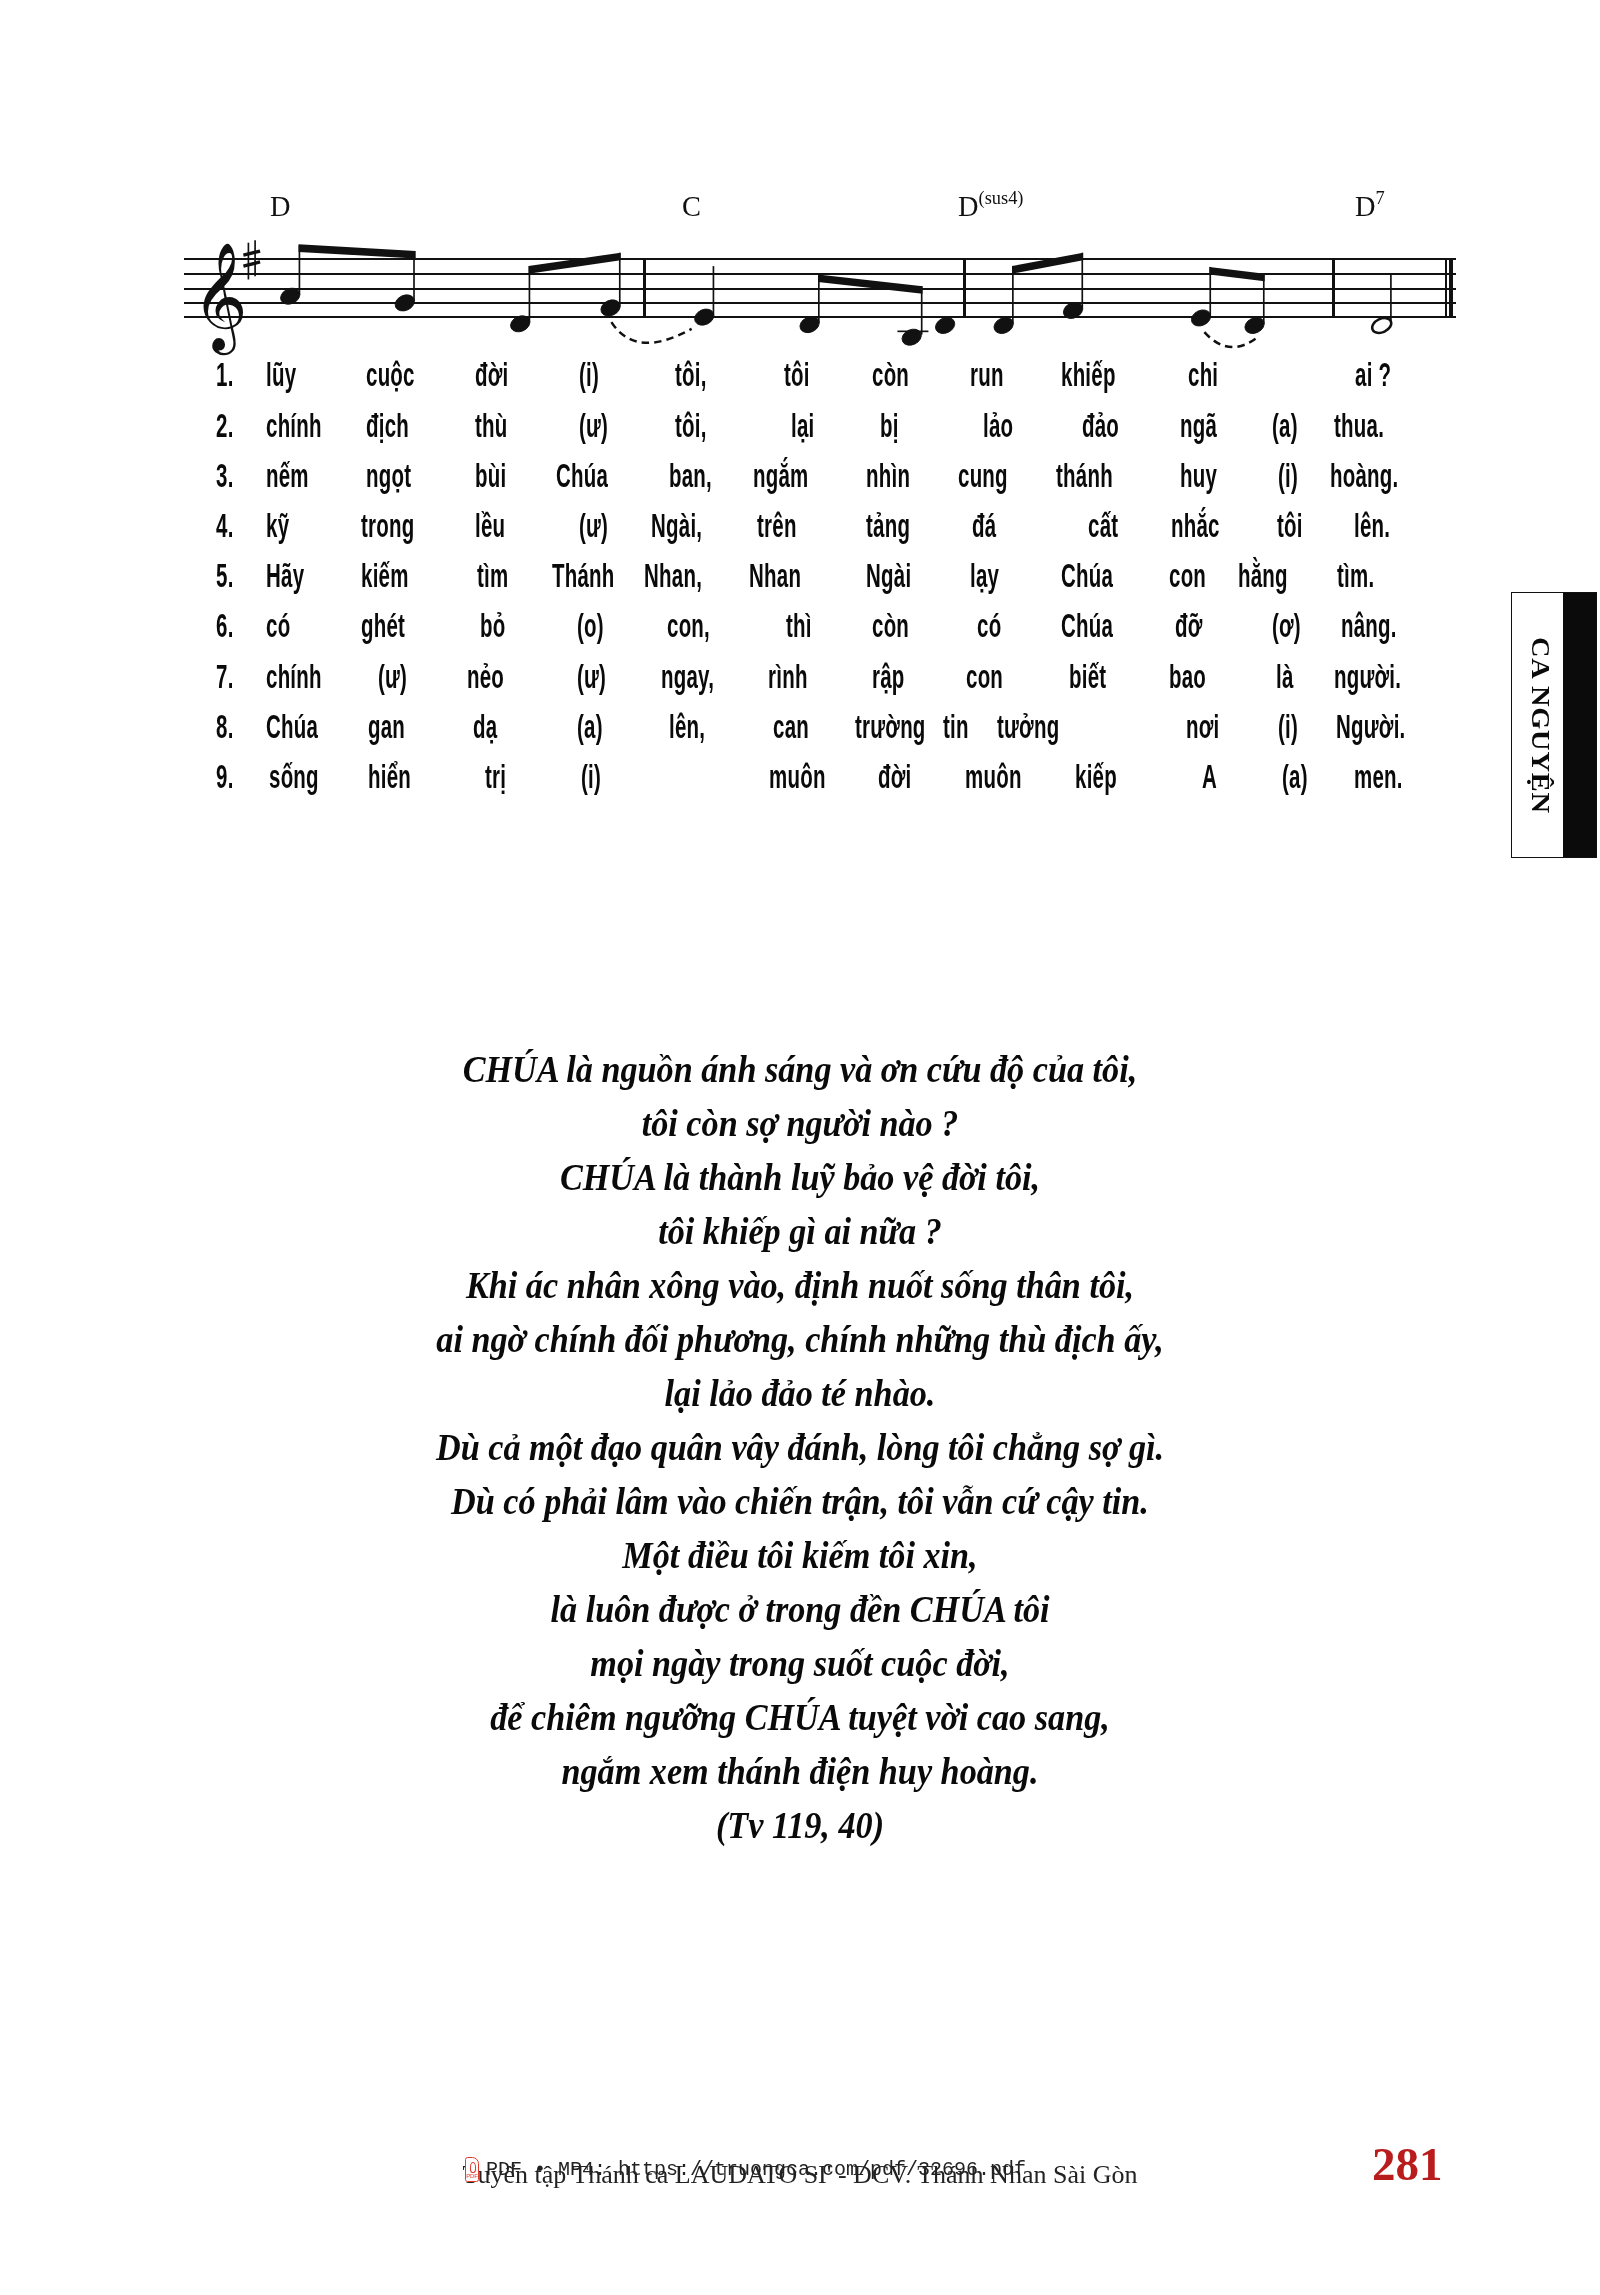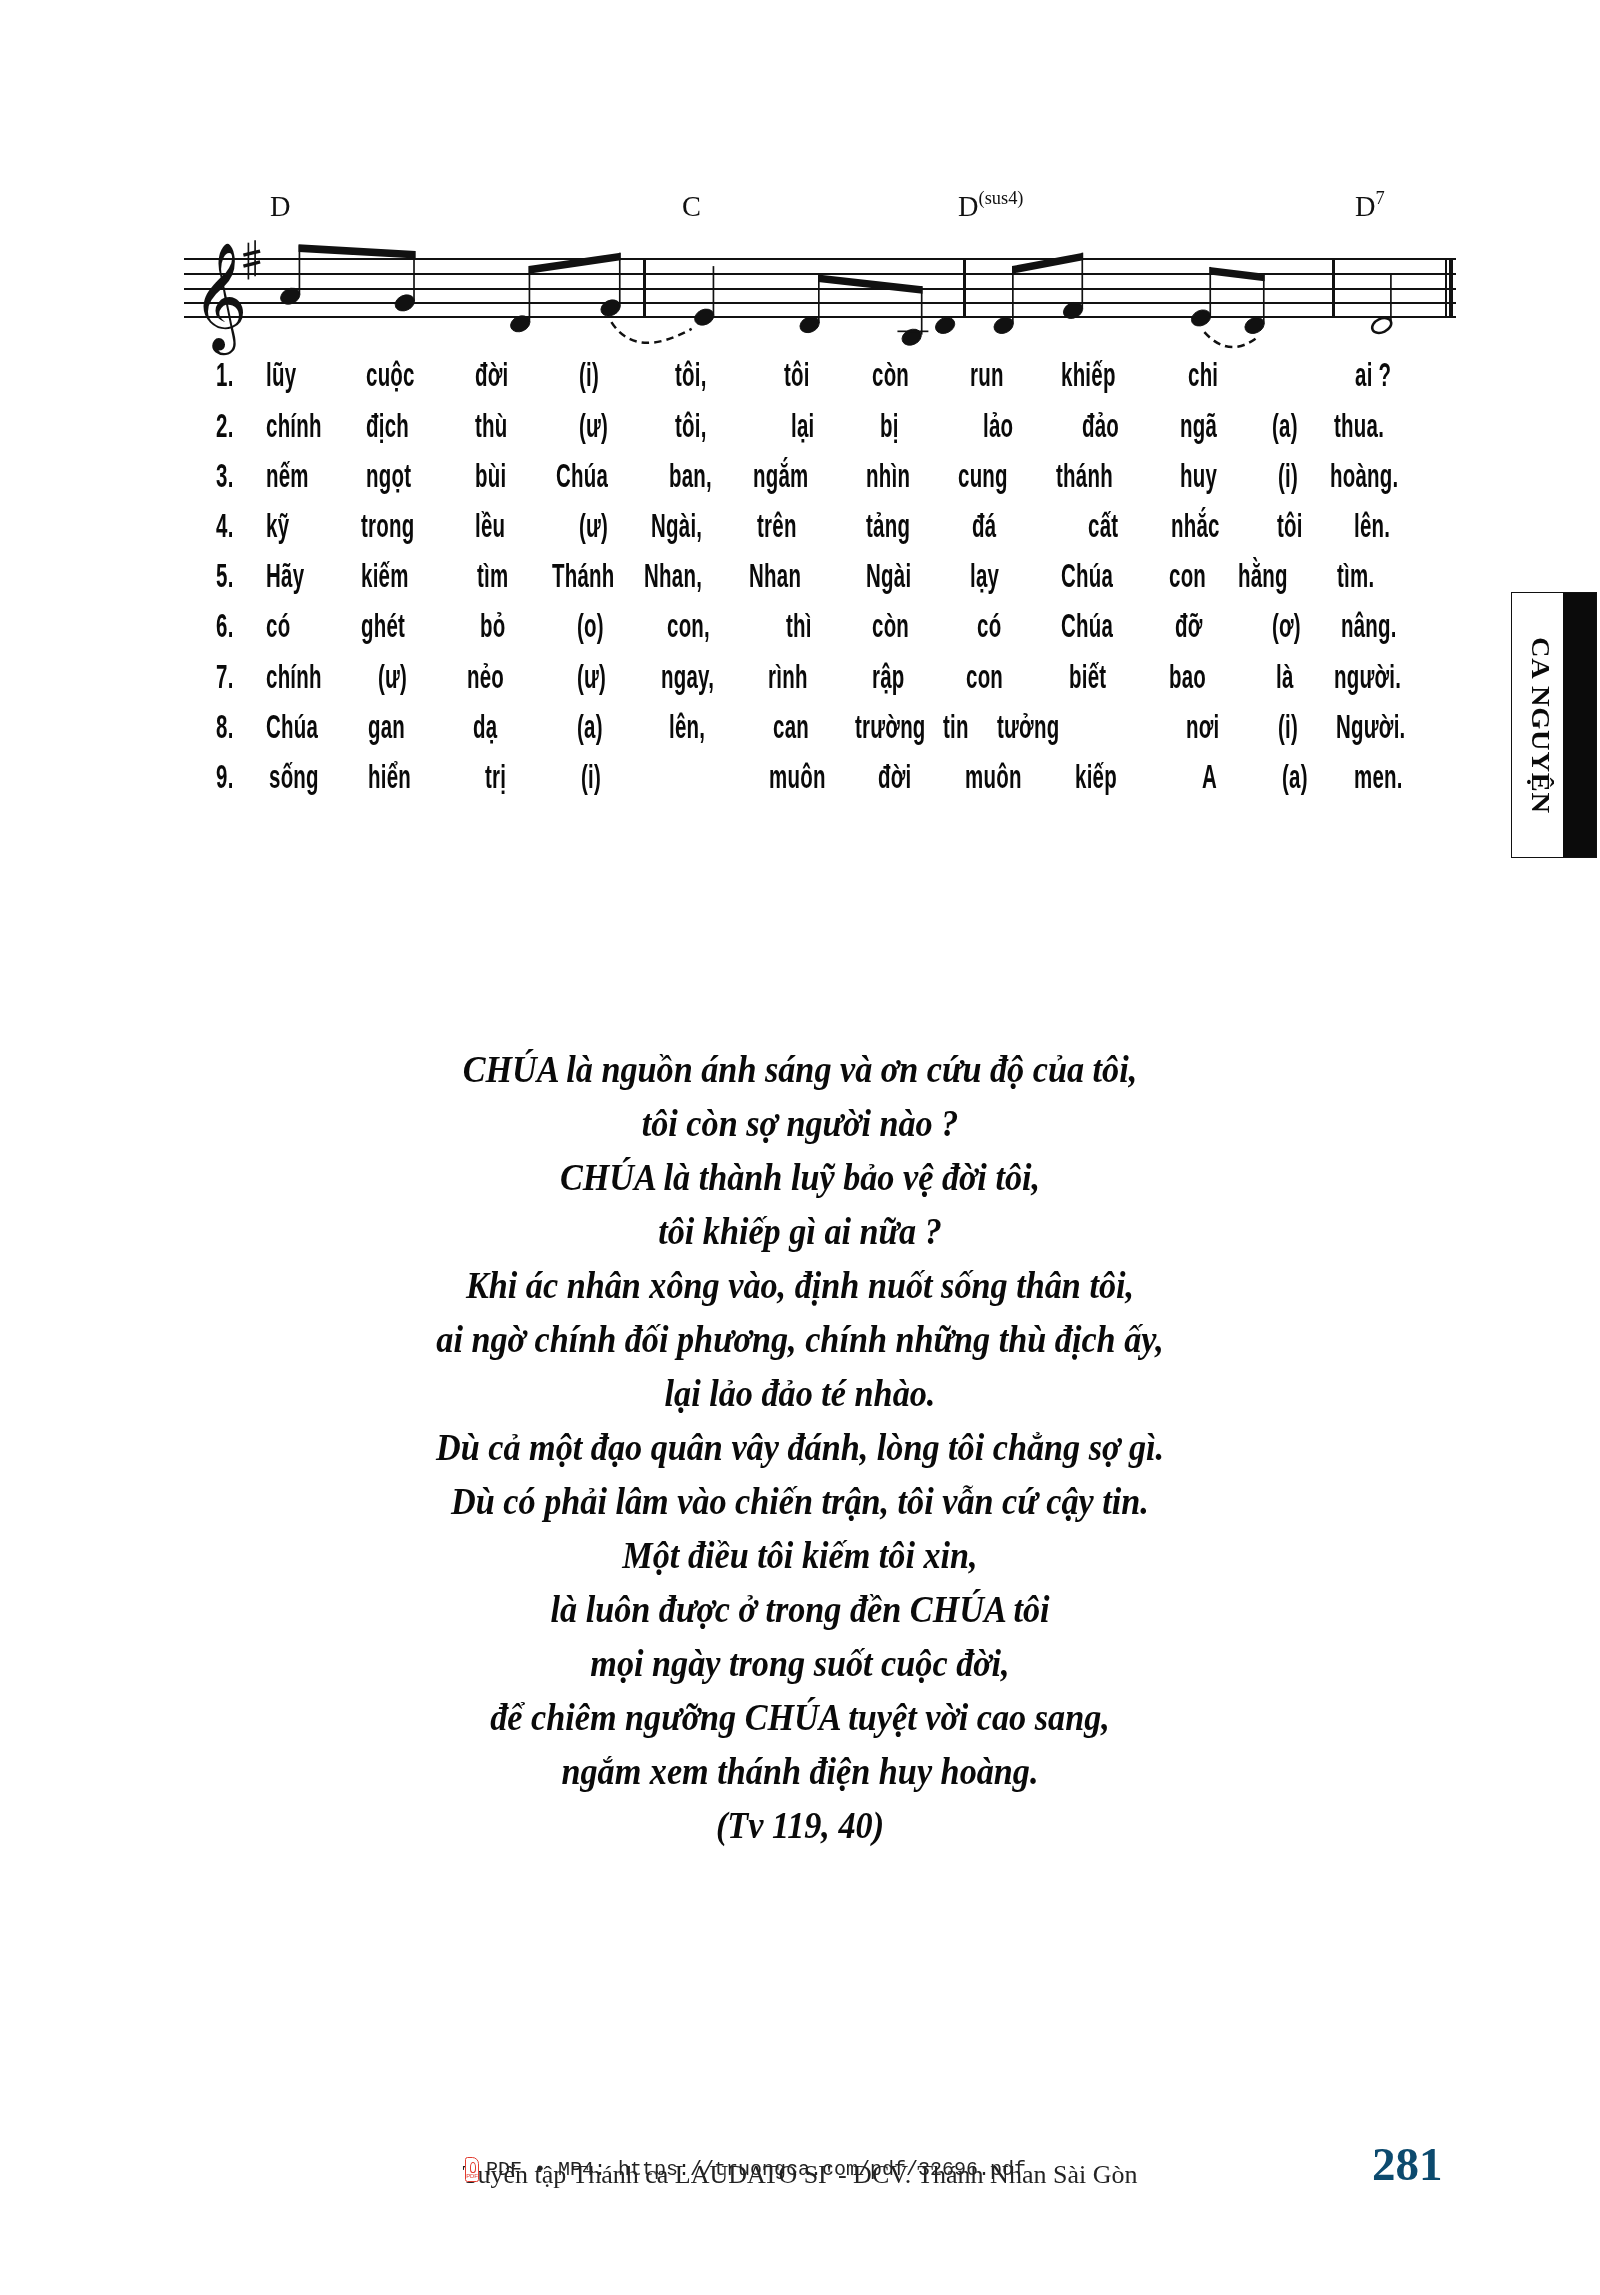--- a/index.html
+++ b/index.html
@@ -16,21 +16,21 @@
   .side-tab .black { position: absolute; right: 0; top: 0; width: 33px; height: 100%; background: #0b0b0b; }
   .side-tab .label { position: absolute; left: 6.7px; top: 0; width: 42px; height: 100%; display: flex; align-items: center; justify-content: center; }
   .side-tab .label span { writing-mode: vertical-rl; font-family: "Liberation Serif", serif; font-size: 28.4px; font-weight: bold; letter-spacing: 0.8px; white-space: nowrap; transform: scaleX(0.85); }
   .poem { position: absolute; left: 0; top: 1042px; width: 1600px; text-align: center; }
   .poem-line { font-family: "Liberation Serif", serif; font-style: italic; font-weight: bold; font-size: 38px; line-height: 54px; color: #0a0a0a;
                display: block; transform: scaleX(0.9); white-space: nowrap; }
   .footer-main { position: absolute; left: 0; width: 1600px; top: 2160px; text-align: center; font-family: "Liberation Serif", serif; font-size: 26px; color: #222; white-space: nowrap; }
   .footer-pdf { position: absolute; left: 441px; top: 2157px; font-family: "Liberation Mono", monospace; font-size: 20px; color: #222; white-space: nowrap; display: flex; align-items: center; margin-left: 24px; }
   .pdf-icon { width: 14.2px; height: 25px; border: 1.7px solid #e23b2e; border-radius: 2.5px 6.7px 2.5px 2.5px; background: #fff; position: relative; margin-right: 6.7px; font-family: "Liberation Sans", sans-serif; font-size: 5.9px; color: #e23b2e; display: flex; align-items: flex-end; justify-content: center; box-sizing: border-box; padding-bottom: 1.7px; }
   .pdf-icon::before { content: ""; position: absolute; top: 4.2px; left: 4.2px; width: 4.2px; height: 8.4px; border: 1.3px solid #e23b2e; border-radius: 50% 50% 40% 40%; }
-  .page-number { position: absolute; left: 1372px; top: 2137px; font-family: "Liberation Serif", serif; font-weight: bold; font-size: 47px; color: #0c4a6e; }
+  .page-number { position: absolute; left: 1372px; top: 2137px; font-family: "Liberation Serif", serif; font-weight: bold; font-size: 47px; color: #b91c1c; }
   svg.notes { position: absolute; left: 0; top: 0; }
 </style>
 </head>
 <body>
 
 <div class="abs chord" style="left:270px; top:191px;"><span>D</span><sup></sup></div>
 <div class="abs chord" style="left:682px; top:191px;"><span>C</span><sup></sup></div>
 <div class="abs chord" style="left:958px; top:191px;"><span>D</span><sup>(sus4)</sup></div>
 <div class="abs chord" style="left:1355px; top:191px;"><span>D</span><sup>7</sup></div>
 

